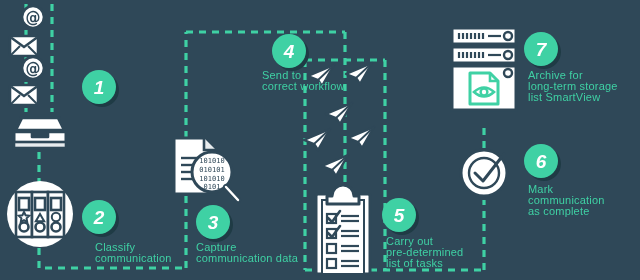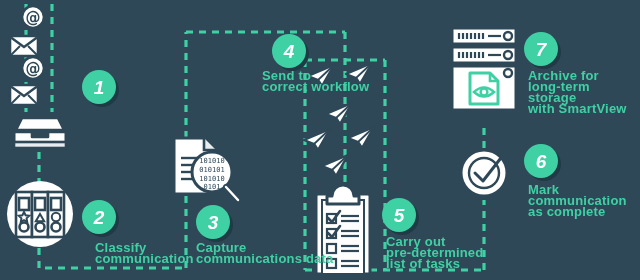--- a/index.html
+++ b/index.html
@@ -11,21 +11,21 @@
   #stage{position:relative;width:640px;height:280px;background:#2f4858;}
   #stage svg.layer{position:absolute;left:0;top:0;width:640px;height:280px;}
   .badge{
     position:absolute;width:34px;height:34px;border-radius:50%;
     background:#3fd1a4;box-shadow:3px 3px 0 0 #1f3b45;
     display:flex;align-items:center;justify-content:center;
     color:#ffffff;font-size:19px;font-weight:bold;font-style:italic;
     line-height:1;
   }
   .caption{
-    position:absolute;color:#3fd1a4;font-size:13px;font-weight:bold;
+    position:absolute;color:#3fd1a4;font-size:11px;font-weight:normal;
     line-height:11px;letter-spacing:.2px;white-space:pre-line;
   }
   .icon{position:absolute;}
 </style>
 </head>
 <body>
 
 <div id="stage">
 
   <svg class="layer" viewBox="0 0 640 280">
@@ -225,26 +225,26 @@
   <div class="badge" style="left:82px;top:200px;">2</div>
   <div class="badge" style="left:196px;top:205px;">3</div>
   <div class="badge" style="left:272px;top:34px;">4</div>
   <div class="badge" style="left:382px;top:198px;">5</div>
   <div class="badge" style="left:524px;top:144px;">6</div>
   <div class="badge" style="left:524px;top:32px;">7</div>
 
   <div class="caption" style="left:95px;top:242px;">Classify
 communication</div>
   <div class="caption" style="left:196px;top:242px;">Capture
-communications data</div>
+communication data</div>
   <div class="caption" style="left:262px;top:70px;">Send to
 correct workflow</div>
   <div class="caption" style="left:386px;top:236px;">Carry out
 pre-determined
 list of tasks</div>
   <div class="caption" style="left:528px;top:184px;">Mark
 communication
 as complete</div>
   <div class="caption" style="left:528px;top:70px;">Archive for
 long-term storage
-with SmartView</div>
+list SmartView</div>
 
 </div>
 
 </body></html>

